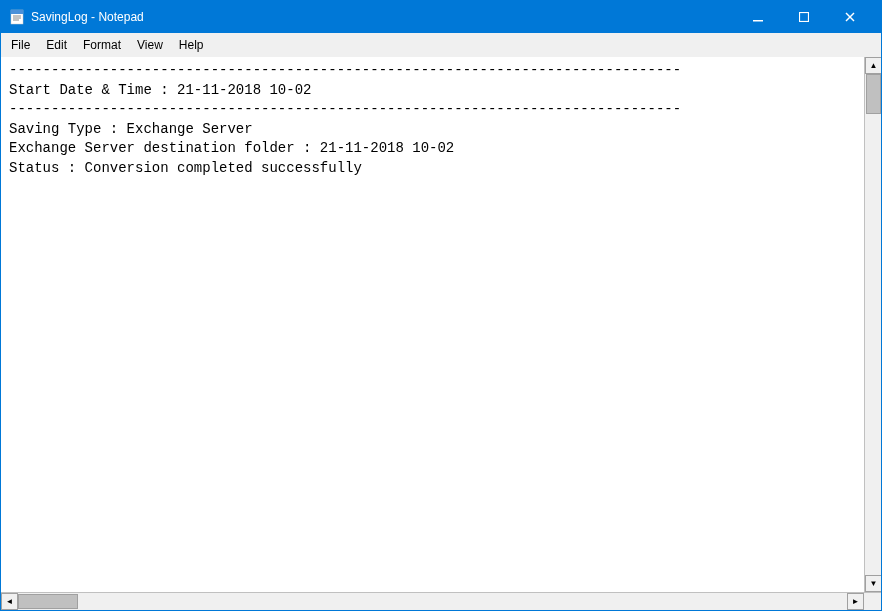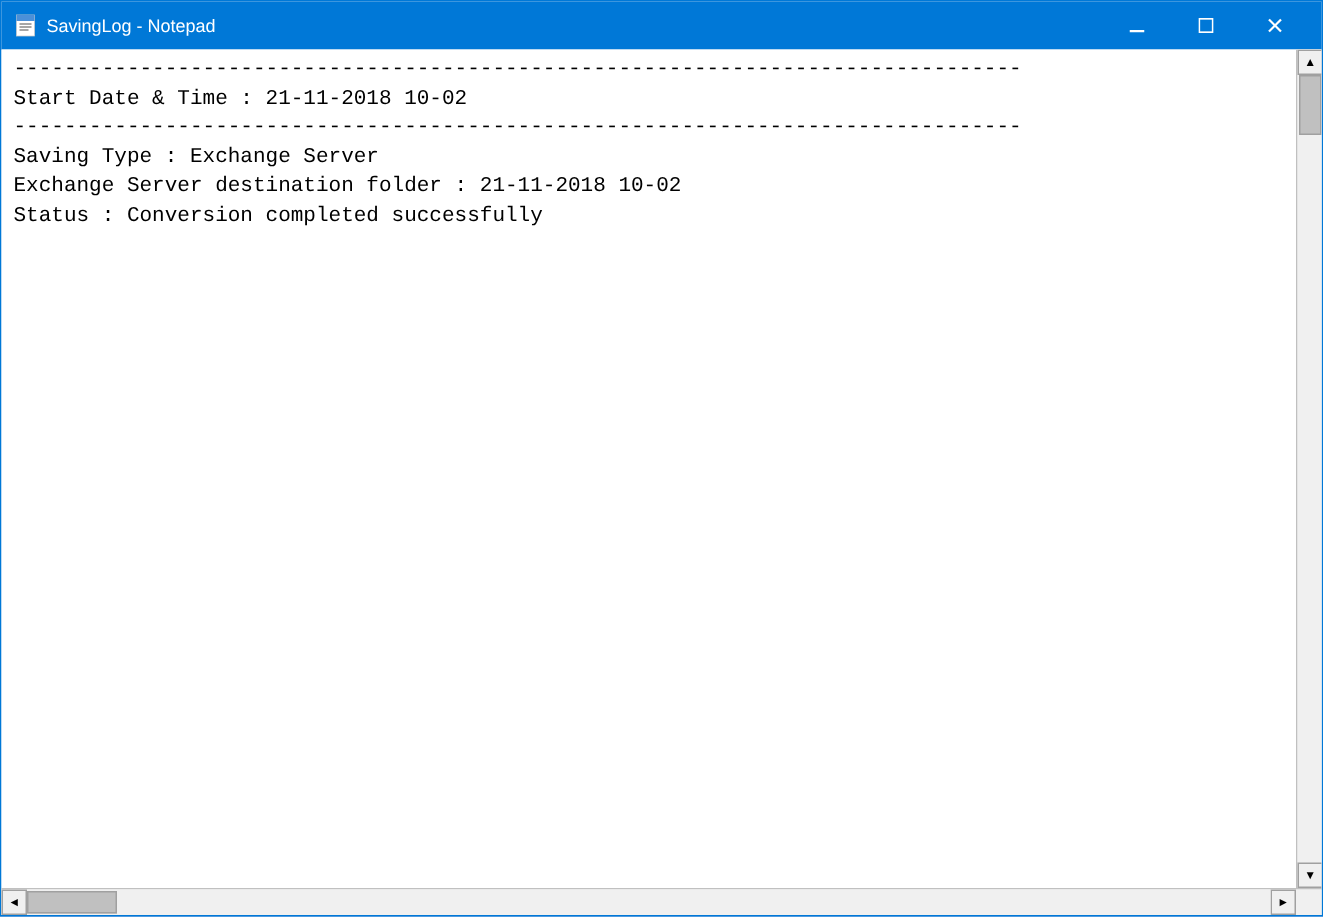--- a/index.html
+++ b/index.html
@@ -246,20 +246,27 @@
       </button>
       <button class="title-btn close">
         <svg viewBox="0 0 10 10" xmlns="http://www.w3.org/2000/svg">
           <line x1="1" y1="1" x2="9" y2="9" stroke="white" stroke-width="1.5"></line>
           <line x1="9" y1="1" x2="1" y2="9" stroke="white" stroke-width="1.5"></line>
         </svg>
       </button>
     </div>
   </div>
 
+  <div class="menu-bar">
+    <div class="menu-item">File</div>
+    <div class="menu-item">Edit</div>
+    <div class="menu-item">Format</div>
+    <div class="menu-item">View</div>
+    <div class="menu-item">Help</div>
+  </div>
 
   <div class="content-area">
     <div class="text-content" id="text-content">--------------------------------------------------------------------------------
 Start Date &amp; Time : 21-11-2018 10-02
 --------------------------------------------------------------------------------
 Saving Type : Exchange Server
 Exchange Server destination folder : 21-11-2018 10-02
 Status : Conversion completed successfully</div>
     <div class="scrollbar-v">
       <div class="scroll-btn">▲</div>

